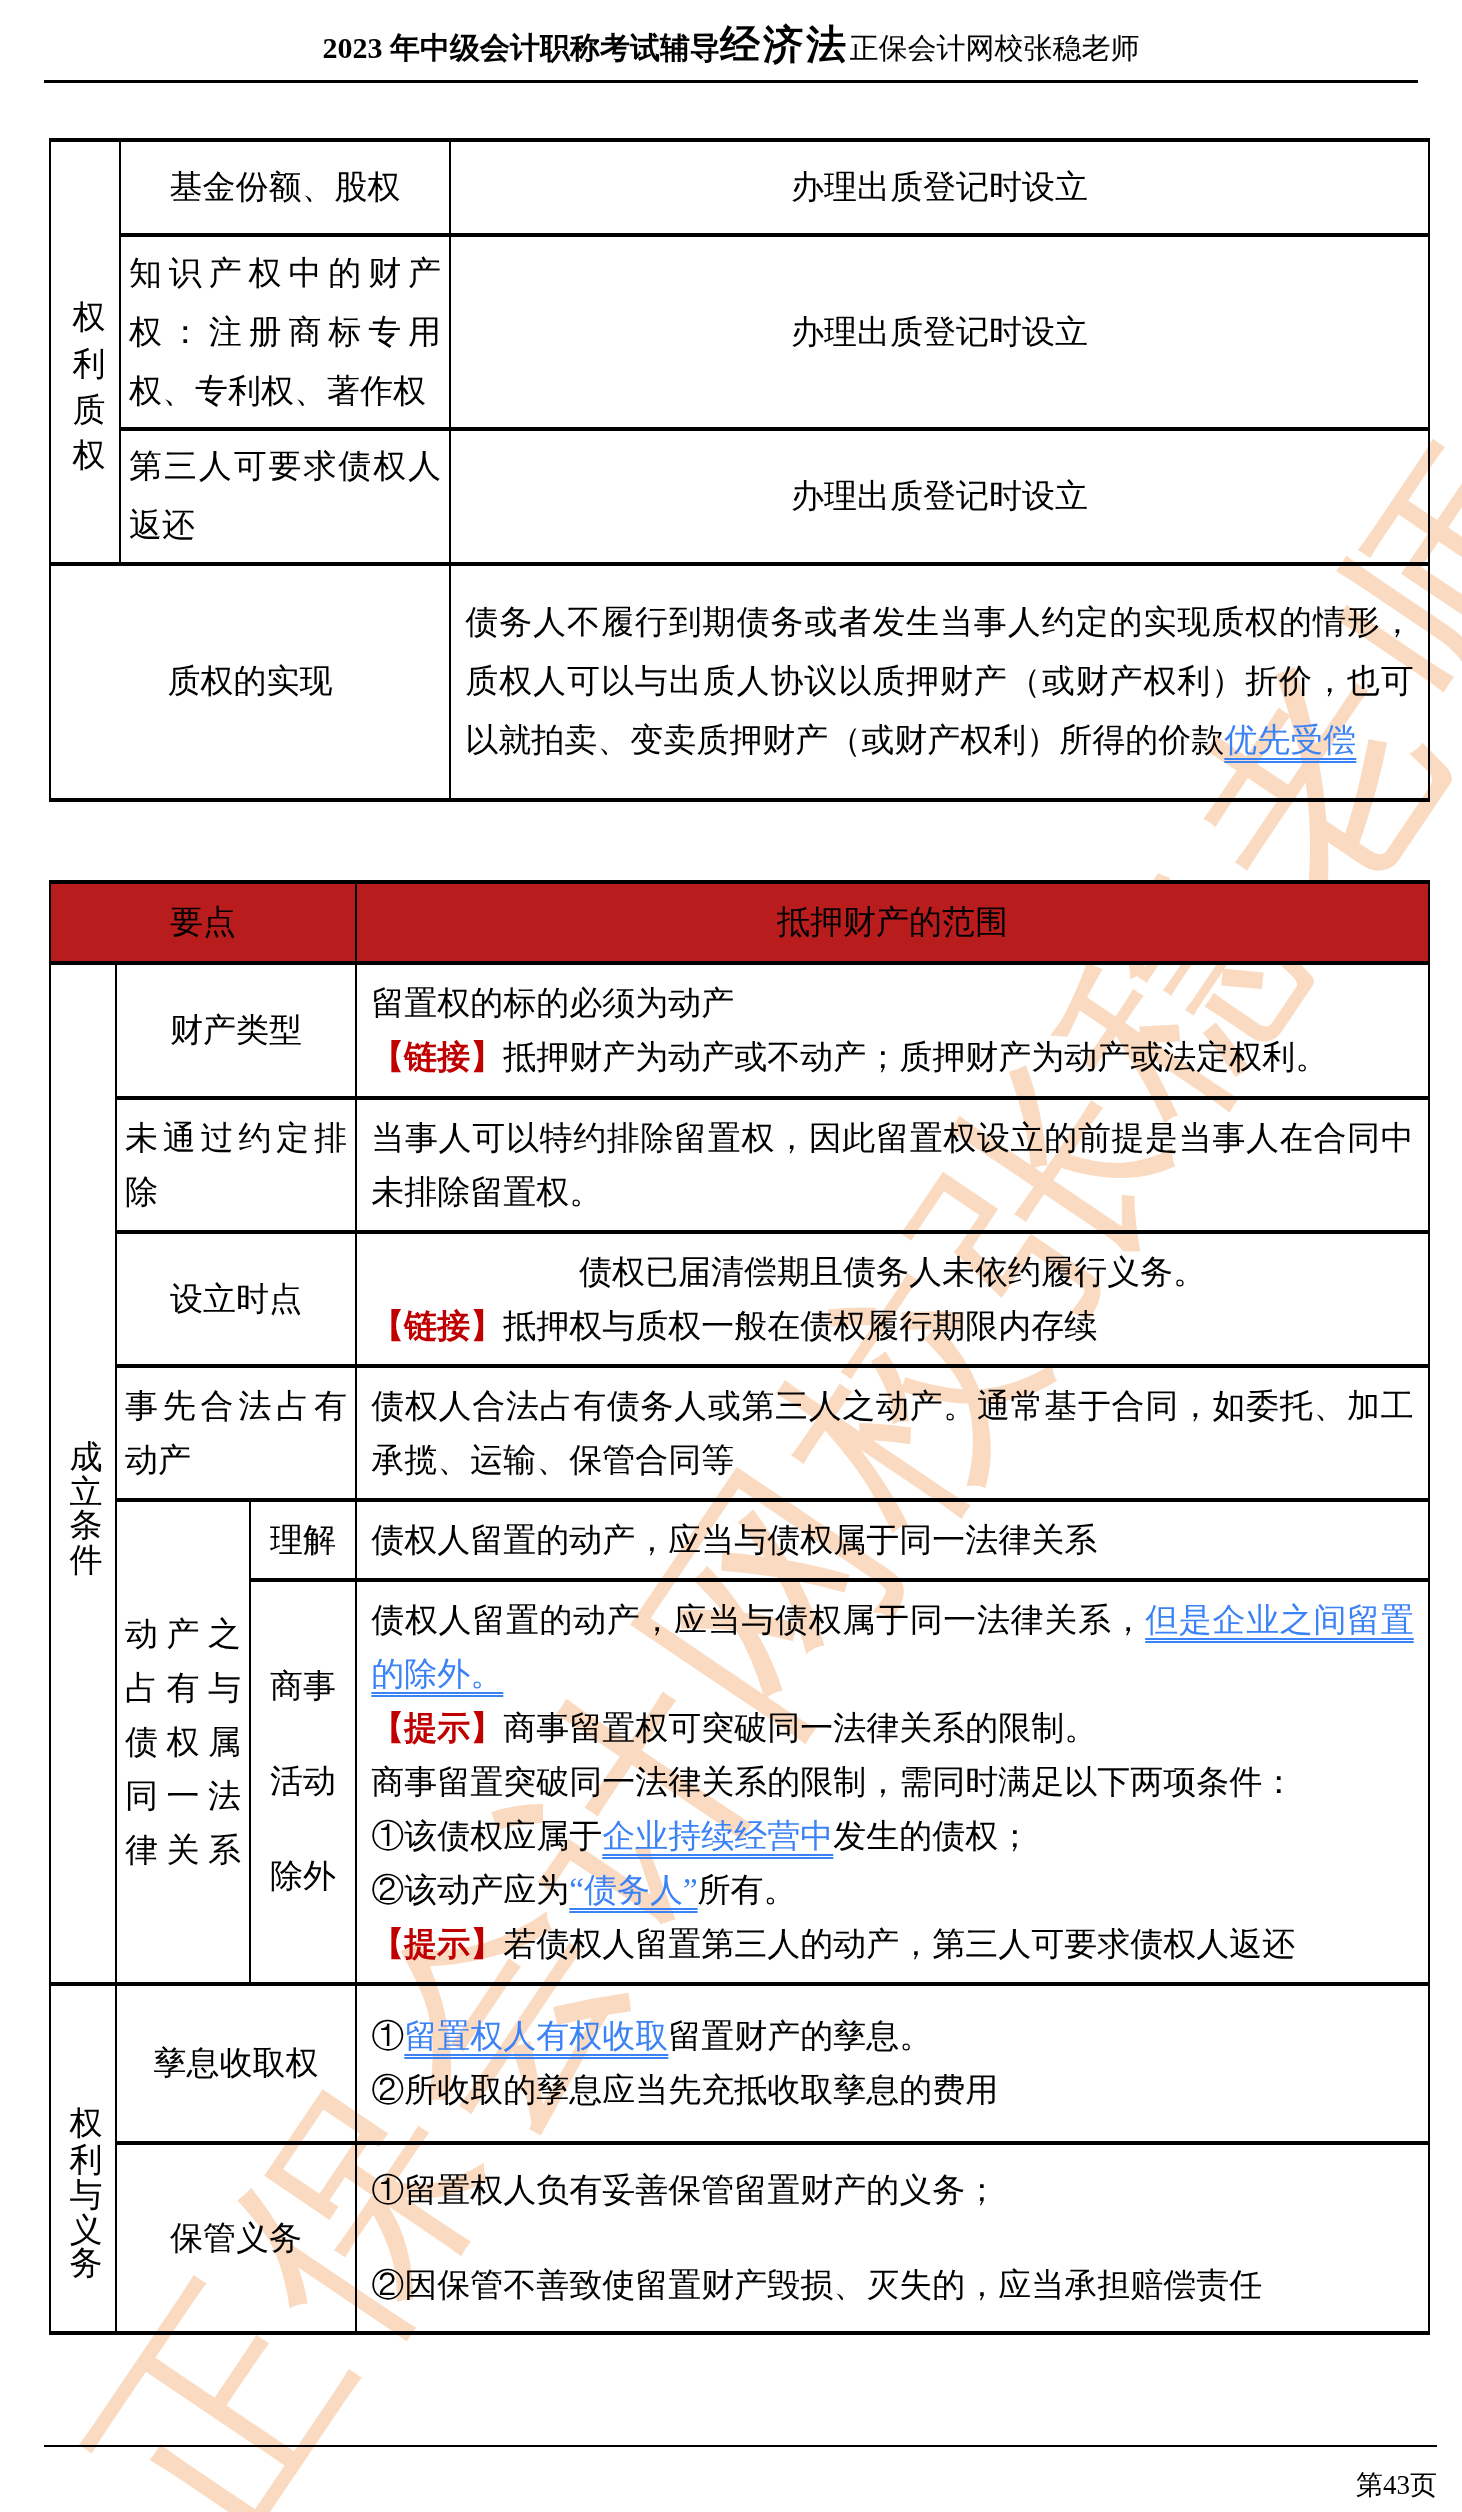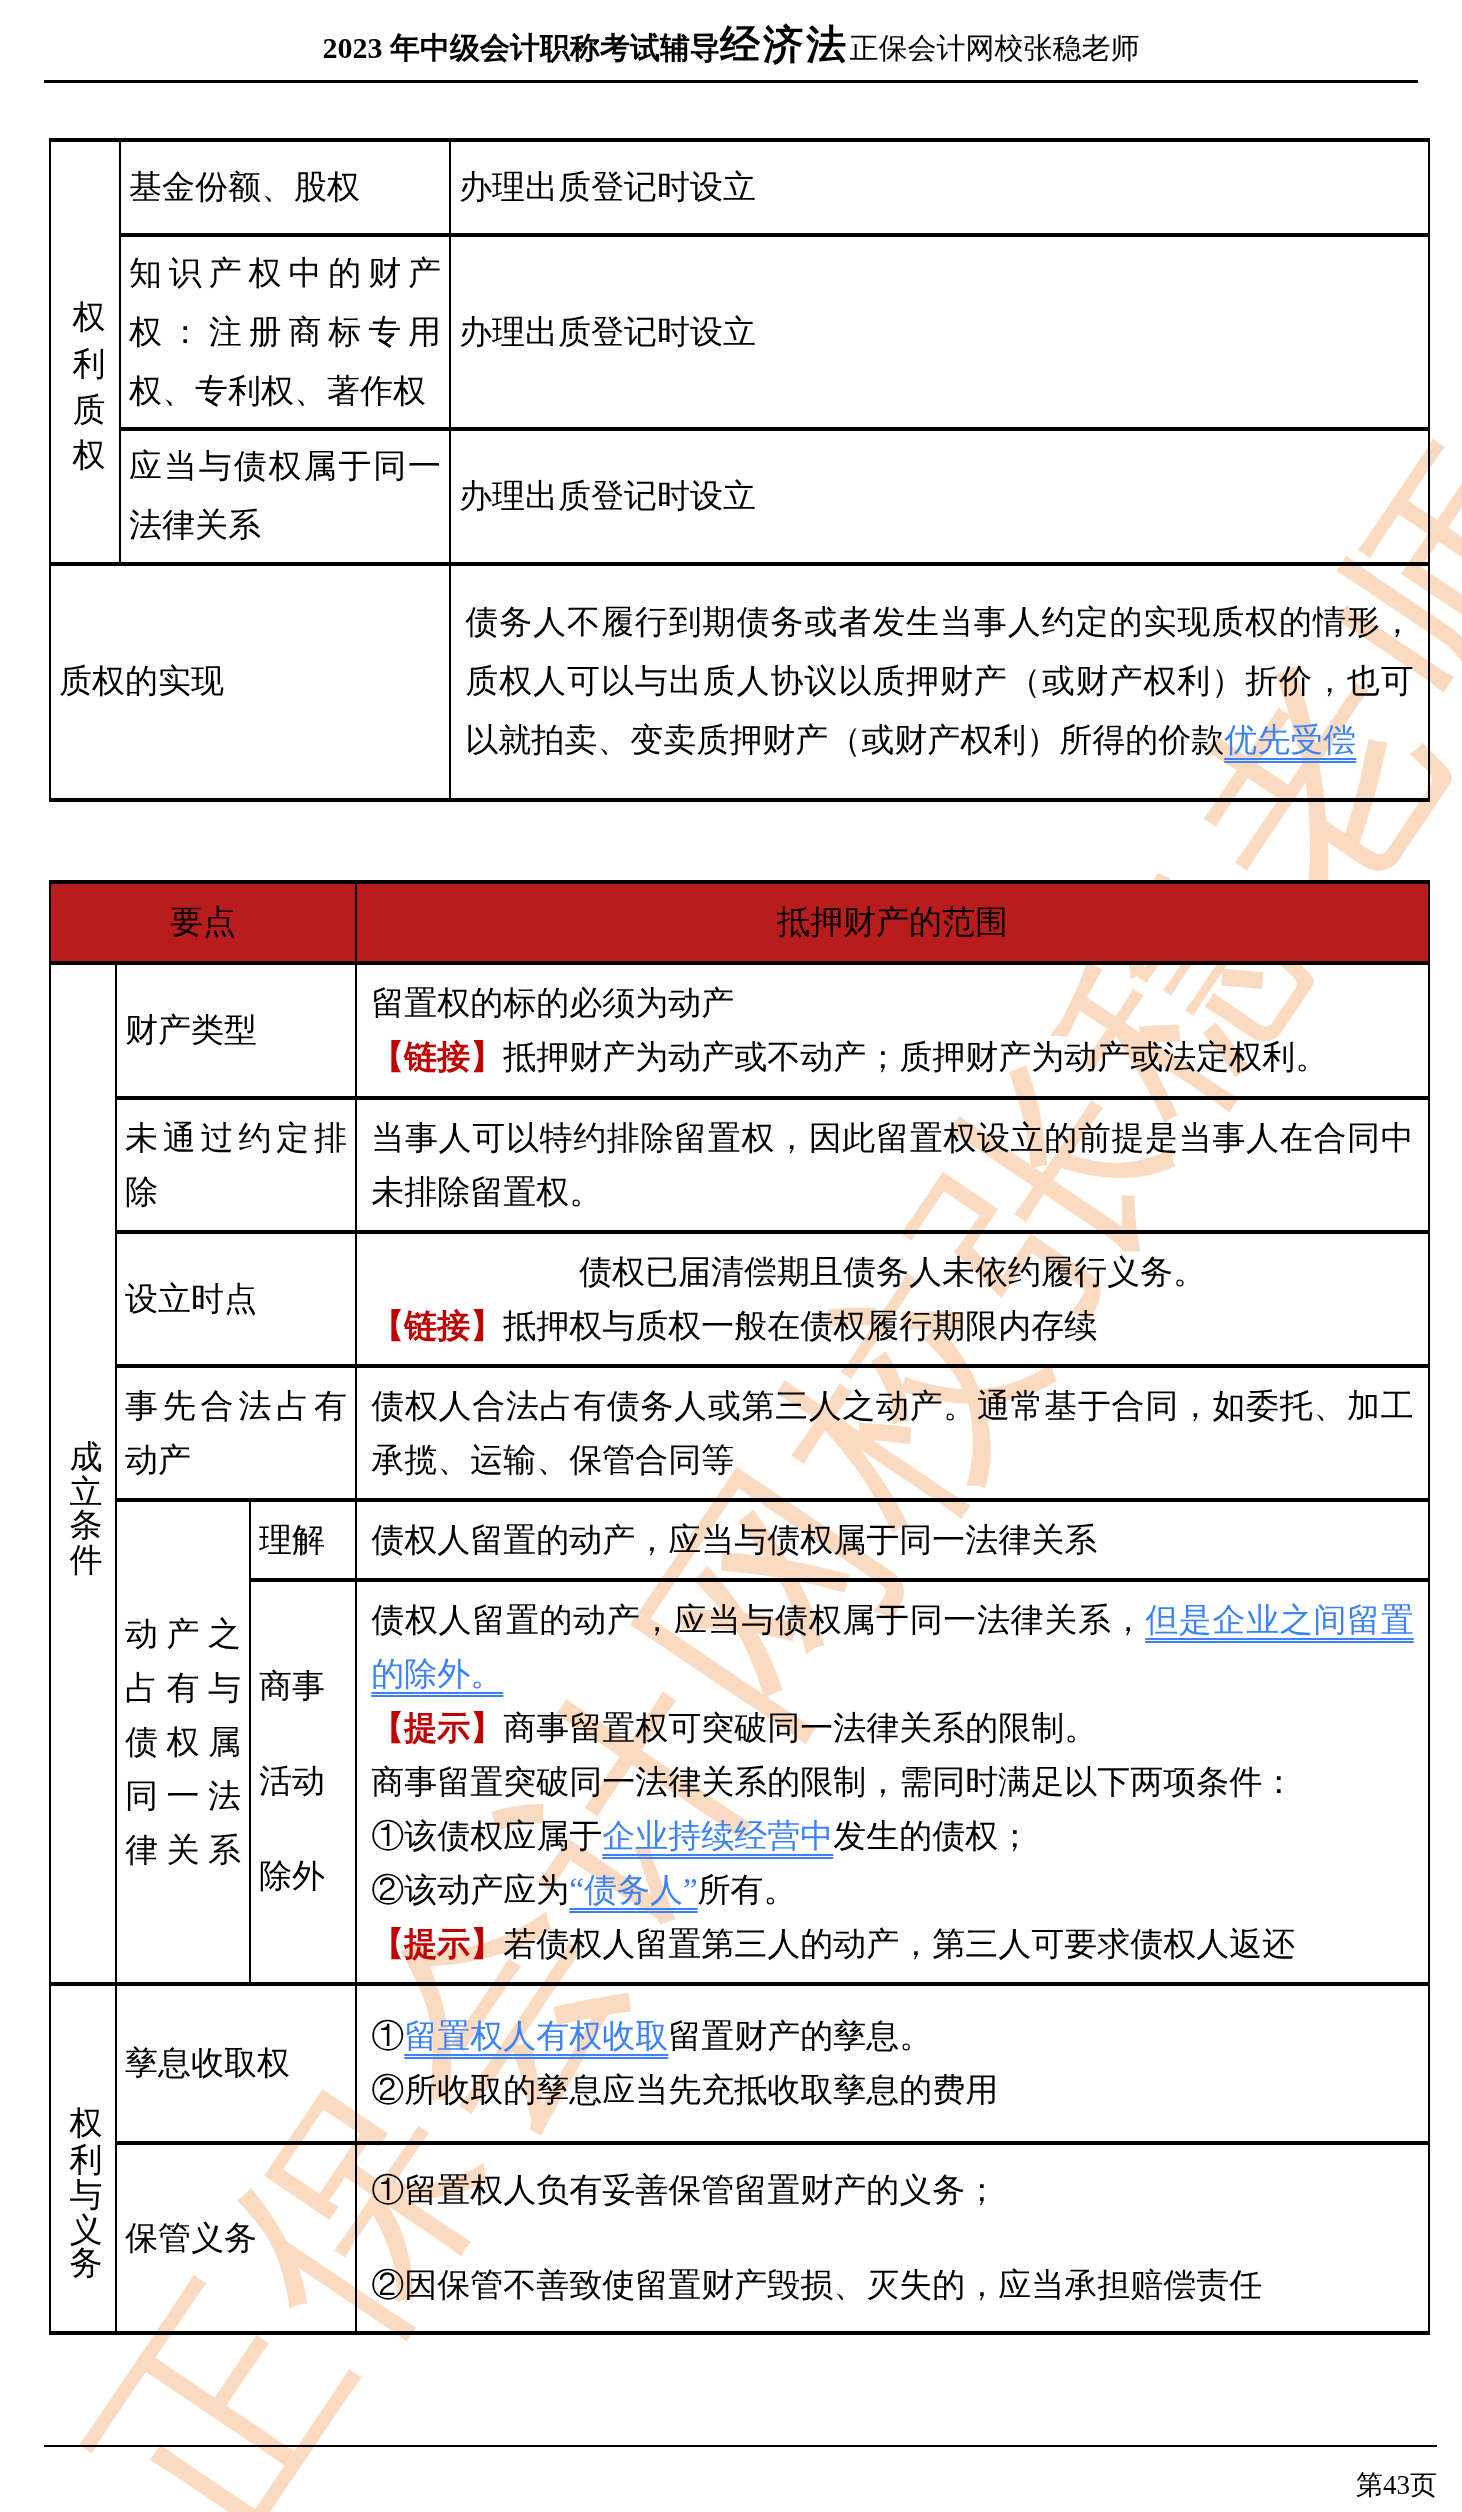--- a/index.html
+++ b/index.html
@@ -28,21 +28,21 @@
   table{border-collapse:collapse;table-layout:fixed;width:1381px;margin-left:49px;}
   td{
     border:2.4px solid #000;border-top-width:4px;border-bottom-width:4px;
     font-size:33px;line-height:57px;vertical-align:middle;
     padding:6.3px 8px;box-sizing:border-box;word-break:break-all;
   }
   .t1{margin-top:55px;}
   .t1 td{line-height:59px;}
   .t2{margin-top:78px;}
   .t2 td{line-height:54px;}
-  td.center{}
+  td.center{text-align:center;}
   td.just{text-align:justify;text-justify:inter-character;}
   td.just-last{text-align:justify;text-align-last:justify;text-justify:inter-character;}
   td.content-cell{padding:11px 14.3px;text-align:justify;text-justify:inter-character;}
   td.hdr{background:#b91c1c;text-align:center;margin-left:36px;}
   .vtext{
     writing-mode:vertical-lr;text-orientation:upright;
     display:inline-block;letter-spacing:35px;transform:translateY(17.4px);
   }
   .vtext.wide{letter-spacing:46px;transform:translateY(23px);}
   .tline{min-height:54px;}
@@ -90,21 +90,21 @@
         <span class="vtext wide">权利质权</span>
       </td>
       <td class="center">基金份额、股权</td>
       <td class="center">办理出质登记时设立</td>
     </tr>
     <tr style="height:178px">
       <td class="just">知识产权中的财产权：注册商标专用权、专利权、著作权</td>
       <td class="center">办理出质登记时设立</td>
     </tr>
     <tr style="height:135px">
-      <td class="just">应当与债权属于同一法律关系</td>
+      <td class="just">第三人可要求债权人返还</td>
       <td class="center">办理出质登记时设立</td>
     </tr>
     <tr style="height:236px">
       <td class="center" colspan="2">质权的实现</td>
       <td class="content-cell">
             <div class="tline"><span class="seg-text">债务人不履行到期债务或者发生当事人约定的实现质权的情形，质权人可以与出质人协议以质押财产（或财产权利）折价，也可以就拍卖、变卖质押财产（或财产权利）所得的价款</span><span class="seg-blue">优先受偿</span></div>
           </td>
     </tr>
   </tbody>
     </table>

